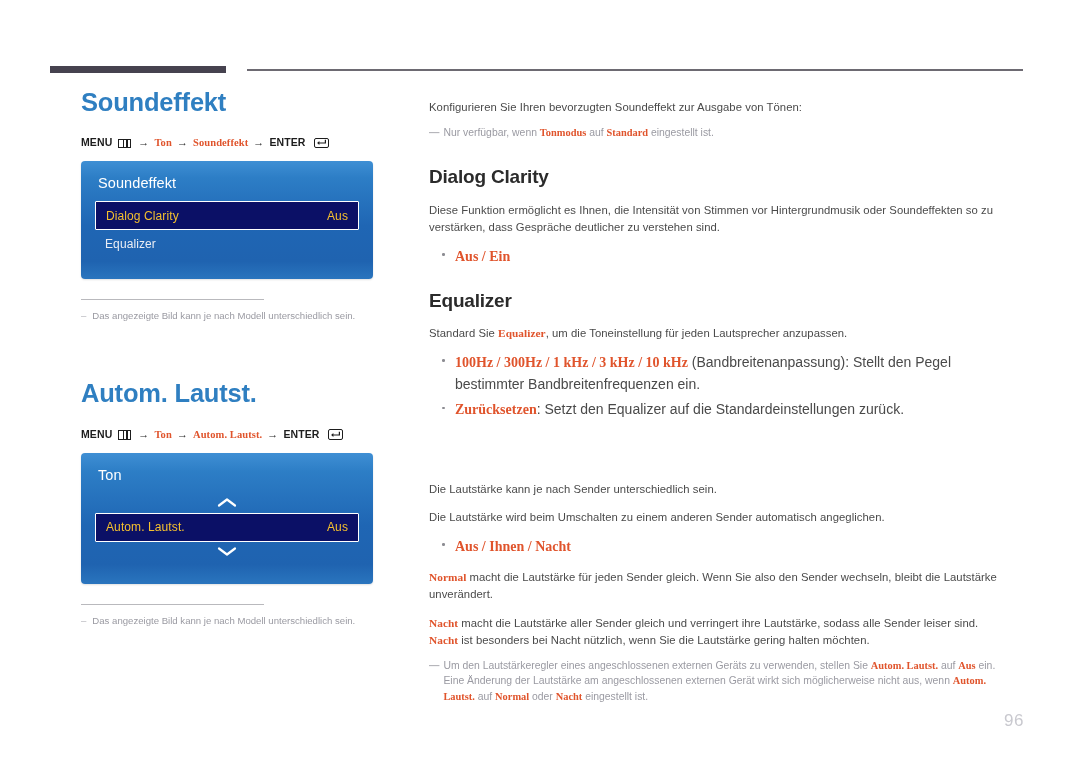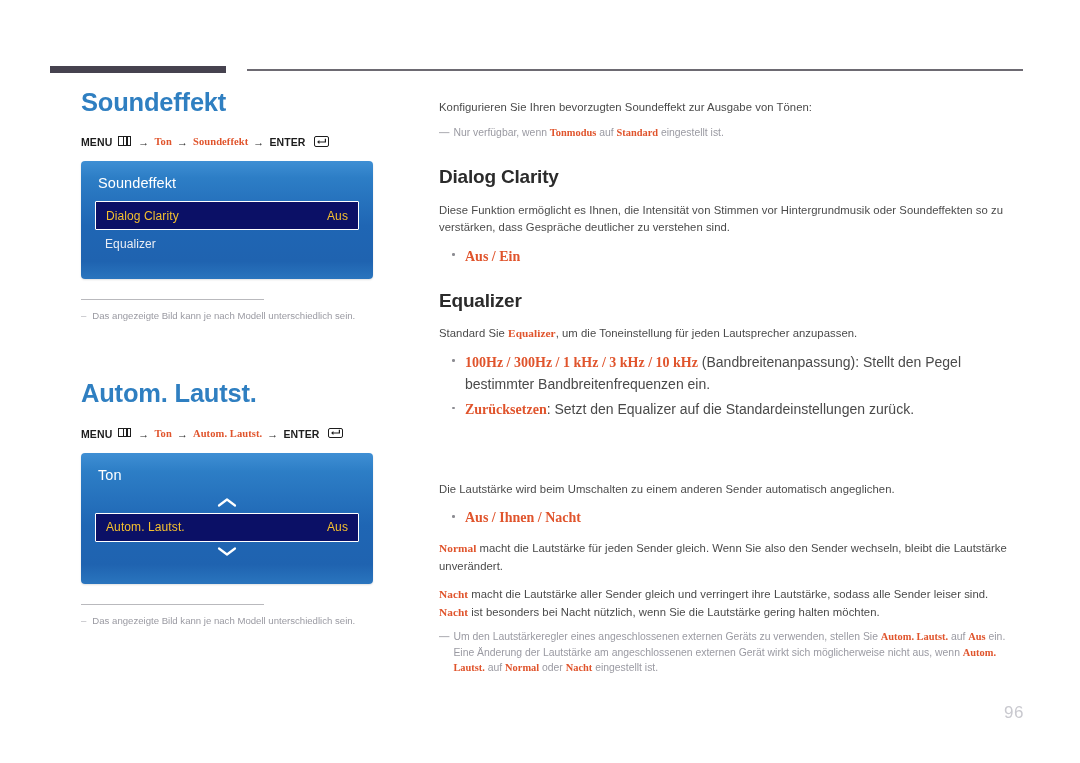--- a/index.html
+++ b/index.html
@@ -10,36 +10,36 @@
     position:relative;overflow:hidden;
   }
   .page{position:absolute;inset:0;}
 
   
   .rule-thick{position:absolute;left:50px;top:66px;width:176px;height:7px;background:#46424f;}
   .rule-thin{position:absolute;left:247px;top:69px;width:776px;height:1.6px;background:#6d6a72;}
 
   
   .col-left{position:absolute;left:68px;top:88px;width:350px;margin-left:13px;}
-  .col-right{position:absolute;left:439px;top:99px;width:572px;}
+  .col-right{position:absolute;left:429px;top:99px;width:572px;}
 
   
   h1.sec-title{
     font-size:25.5px;font-weight:700;color:#2f7fc1;margin:0;
     letter-spacing:-0.2px;line-height:1.15;
   }
   h2.sub-title{
     font-size:19px;font-weight:700;color:#2b2b2b;margin:0;
     letter-spacing:-0.2px;line-height:1.2;
   }
 
   
   .breadcrumb{
     font-size:10.5px;font-weight:700;color:#1d1d1d;margin-top:19px;
-    display:flex;align-items:flex-start;gap:4px;white-space:nowrap;letter-spacing:0.1px;
+    display:flex;align-items:flex-end;gap:4px;white-space:nowrap;letter-spacing:0.1px;
   }
   .breadcrumb .accent{color:#e0542c;}
   .breadcrumb .arr{color:#1d1d1d;font-weight:400;font-size:11px;padding:0 1px;}
   .ico-menu{
     display:inline-block;width:13px;height:9.5px;border:1.4px solid #1d1d1d;
     position:relative;margin:0 2px 0 2px;vertical-align:-1px;box-sizing:border-box;
   }
   .ico-menu::before,.ico-menu::after{
     content:"";position:absolute;top:0;bottom:0;width:1.4px;background:#1d1d1d;
   }
@@ -102,21 +102,21 @@
   ul.bullets li::before{
     content:"";position:absolute;left:13px;top:7.5px;width:2.6px;height:2.6px;
     border-radius:50%;background:#8c8c92;
   }
   .gap-18{height:18px;}
   .gap-26{height:26px;}
   .gap-30{height:30px;}
 
   
   .pageno{
-    position:absolute;right:56px;bottom:40px;font-size:17px;color:#c9c9cf;
+    position:absolute;right:56px;bottom:32px;font-size:17px;color:#c9c9cf;
     letter-spacing:0.5px;
   }
 </style>
 </head>
 <body>
 
 <div class="page">
 
   <div class="rule-thick"></div>
   <div class="rule-thin"></div>
@@ -238,20 +238,21 @@
     <div style="height:13px"></div>
     <p class="body"><span>Standard Sie </span><span class="accent">Equalizer</span><span>, um die Toneinstellung für jeden Lautsprecher anzupassen.</span></p>
     <ul class="bullets">
       <li><span class="accent">100Hz / 300Hz / 1 kHz / 3 kHz / 10 kHz</span><span> (Bandbreitenanpassung): Stellt den Pegel bestimmter Bandbreitenfrequenzen ein.</span></li>
       <li><span class="accent">Zurücksetzen</span><span>: Setzt den Equalizer auf die Standardeinstellungen zurück.</span></li>
     </ul>
 
     <div class="gap-30"></div>
     <div class="gap-26"></div>
 
+    <p class="body">Die Lautstärke kann je nach Sender unterschiedlich sein.</p>
     <p class="body">Die Lautstärke wird beim Umschalten zu einem anderen Sender automatisch angeglichen.</p>
     <ul class="bullets">
       <li><span class="accent">Aus / Ihnen / Nacht</span></li>
     </ul>
     <div style="height:7px"></div>
     <p class="body"><span class="accent">Normal</span><span> macht die Lautstärke für jeden Sender gleich. Wenn Sie also den Sender wechseln, bleibt die Lautstärke unverändert.</span></p>
     <p class="body"><span class="accent">Nacht</span><span> macht die Lautstärke aller Sender gleich und verringert ihre Lautstärke, sodass alle Sender leiser sind. </span><span class="accent">Nacht</span><span> ist besonders bei Nacht nützlich, wenn Sie die Lautstärke gering halten möchten.</span></p>
 
     <div class="note">
       <span class="nd">—</span>

